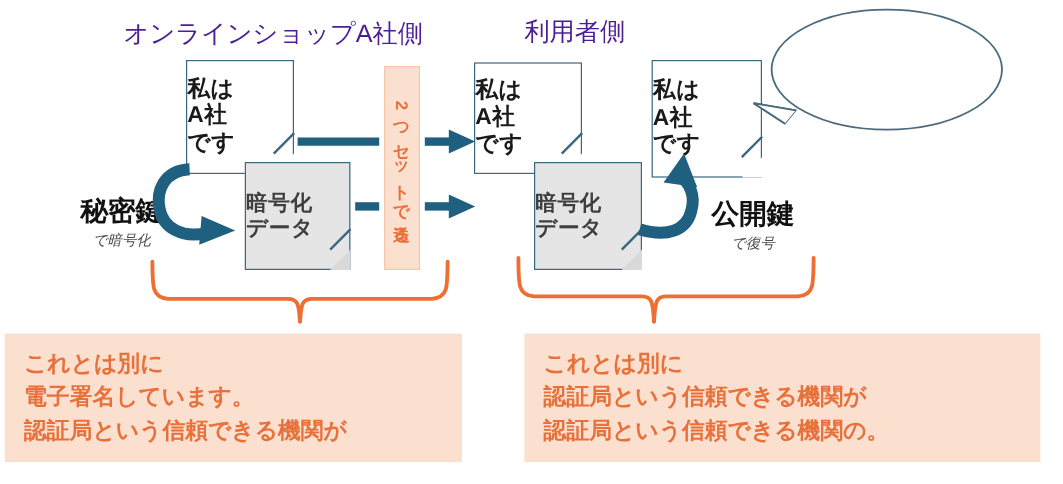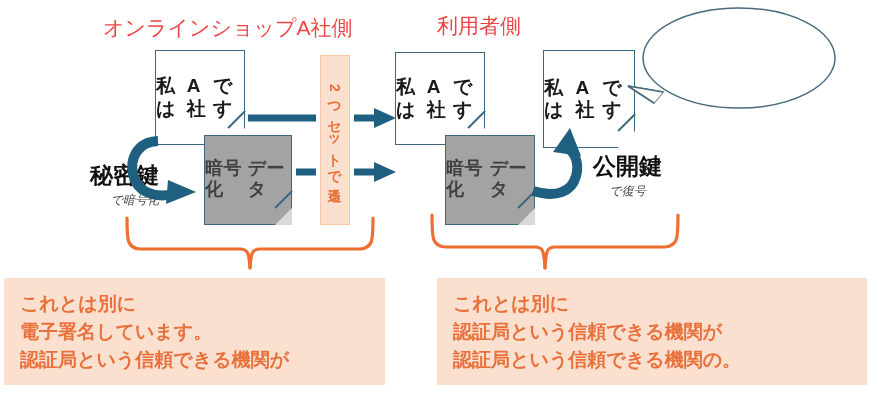--- a/index.html
+++ b/index.html
@@ -6,39 +6,39 @@
   body{
     width:886px;height:403px;position:relative;overflow:hidden;
     font-family:"Liberation Sans","DejaVu Sans",sans-serif;
     color:#404040;
   }
   #stage{position:absolute;left:0;top:0;width:886px;height:403px;}
   .abs{position:absolute;}
 
   
   .section-title{
-    font-size:21px;color:#ef4444;white-space:nowrap;
+    font-size:21px;color:#4c1d95;white-space:nowrap;
     font-weight:400;letter-spacing:0px;
   }
 
   
   .doc{
     box-sizing:border-box;
     border:1.6px solid #3b6780;
     background:#ffffff;
-    display:flex;
-    align-items:center;justify-content:center;
+    display:flex;flex-direction:column;
+    justify-content:center;
     line-height:1.18;
   }
   .doc .line{
     font-size:19px;font-weight:bold;color:#1a1a1a;
     letter-spacing:.5px;
   }
   .doc.gray{
-    background:#a3a3a3;border:1.6px solid #3b6780;font-family:Liberation Mono, monospace;
+    background:#e5e5e5;border:1.6px solid #3b6780;
   }
   .doc.gray .line{color:#3f3f3f;font-size:18px;}
   
   .fold{
     position:absolute;right:-1px;bottom:-1px;
     width:0;height:0;
     border-left:17px solid transparent;
     border-bottom:17px solid #ffffff;
   }
   .fold::after{
@@ -106,21 +106,21 @@
     <div class="line">です</div>
     <span class="fold"></span>
   </div>
 
   <div class="abs doc gray" style="left:204px;top:135px;width:88px;height:90px;">
     <div class="line">暗号化</div>
     <div class="line">データ</div>
     <span class="fold"></span>
   </div>
 
-  <div class="abs keylabel" style="left:44px;top:160px;width:115px;text-align:right;">
+  <div class="abs keylabel" style="left:44px;top:160px;width:115px;">
     <span class="big">秘密鍵</span>
     <span class="small">で暗号化</span>
   </div>
 
   <div class="abs band" style="left:320px;top:55px;width:30px;height:170px;">
     <span>2つセットで送る</span>
   </div>
 
   <div class="abs doc" style="left:395px;top:52px;width:90px;height:93px;">
     <div class="line">私は</div>
@@ -135,21 +135,21 @@
     <span class="fold"></span>
   </div>
 
   <div class="abs doc" style="left:543px;top:50px;width:92px;height:98px;">
     <div class="line">私は</div>
     <div class="line">A社</div>
     <div class="line">です</div>
     <span class="fold"></span>
   </div>
 
-  <div class="abs keylabel" style="left:570px;top:151px;width:115px;">
+  <div class="abs keylabel" style="left:570px;top:163px;width:115px;">
     <span class="big">公開鍵</span>
     <span class="small">で復号</span>
   </div>
 
   <div class="bubble-text">
     <div>A社の秘密鍵でし</div>
     <div>かできない暗号化</div>
     <div>なので本人だ！</div>
   </div>
 

